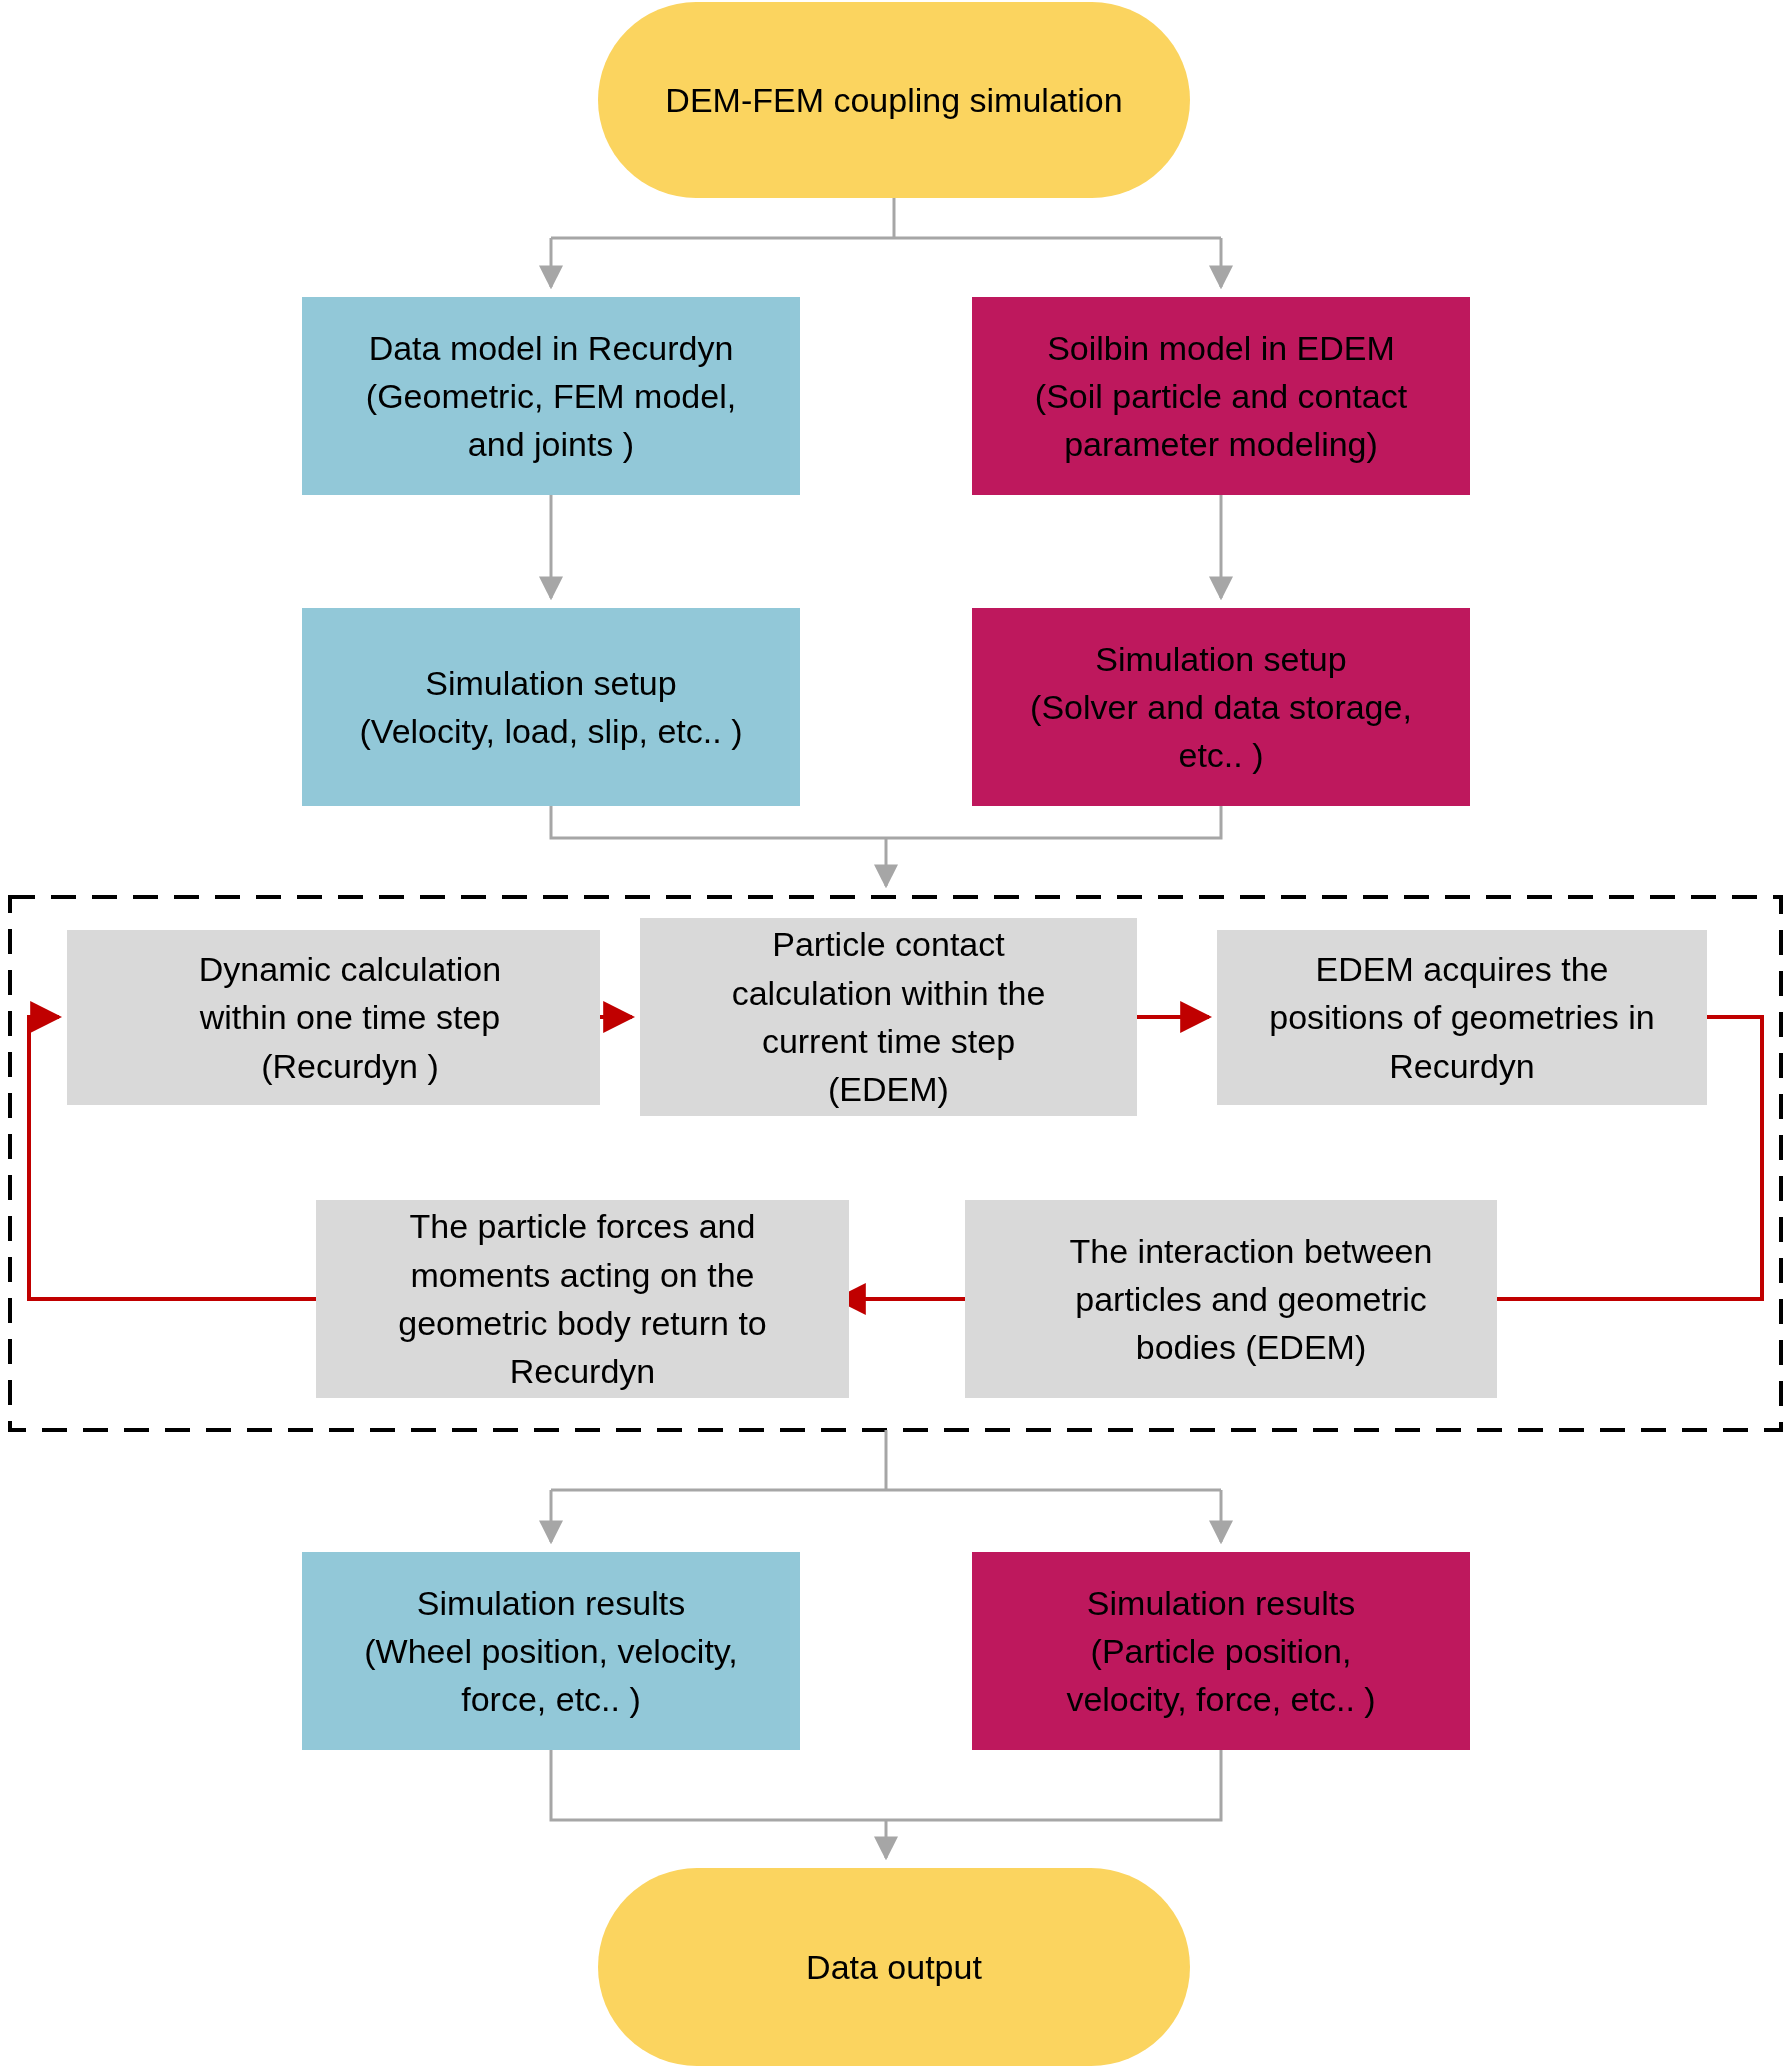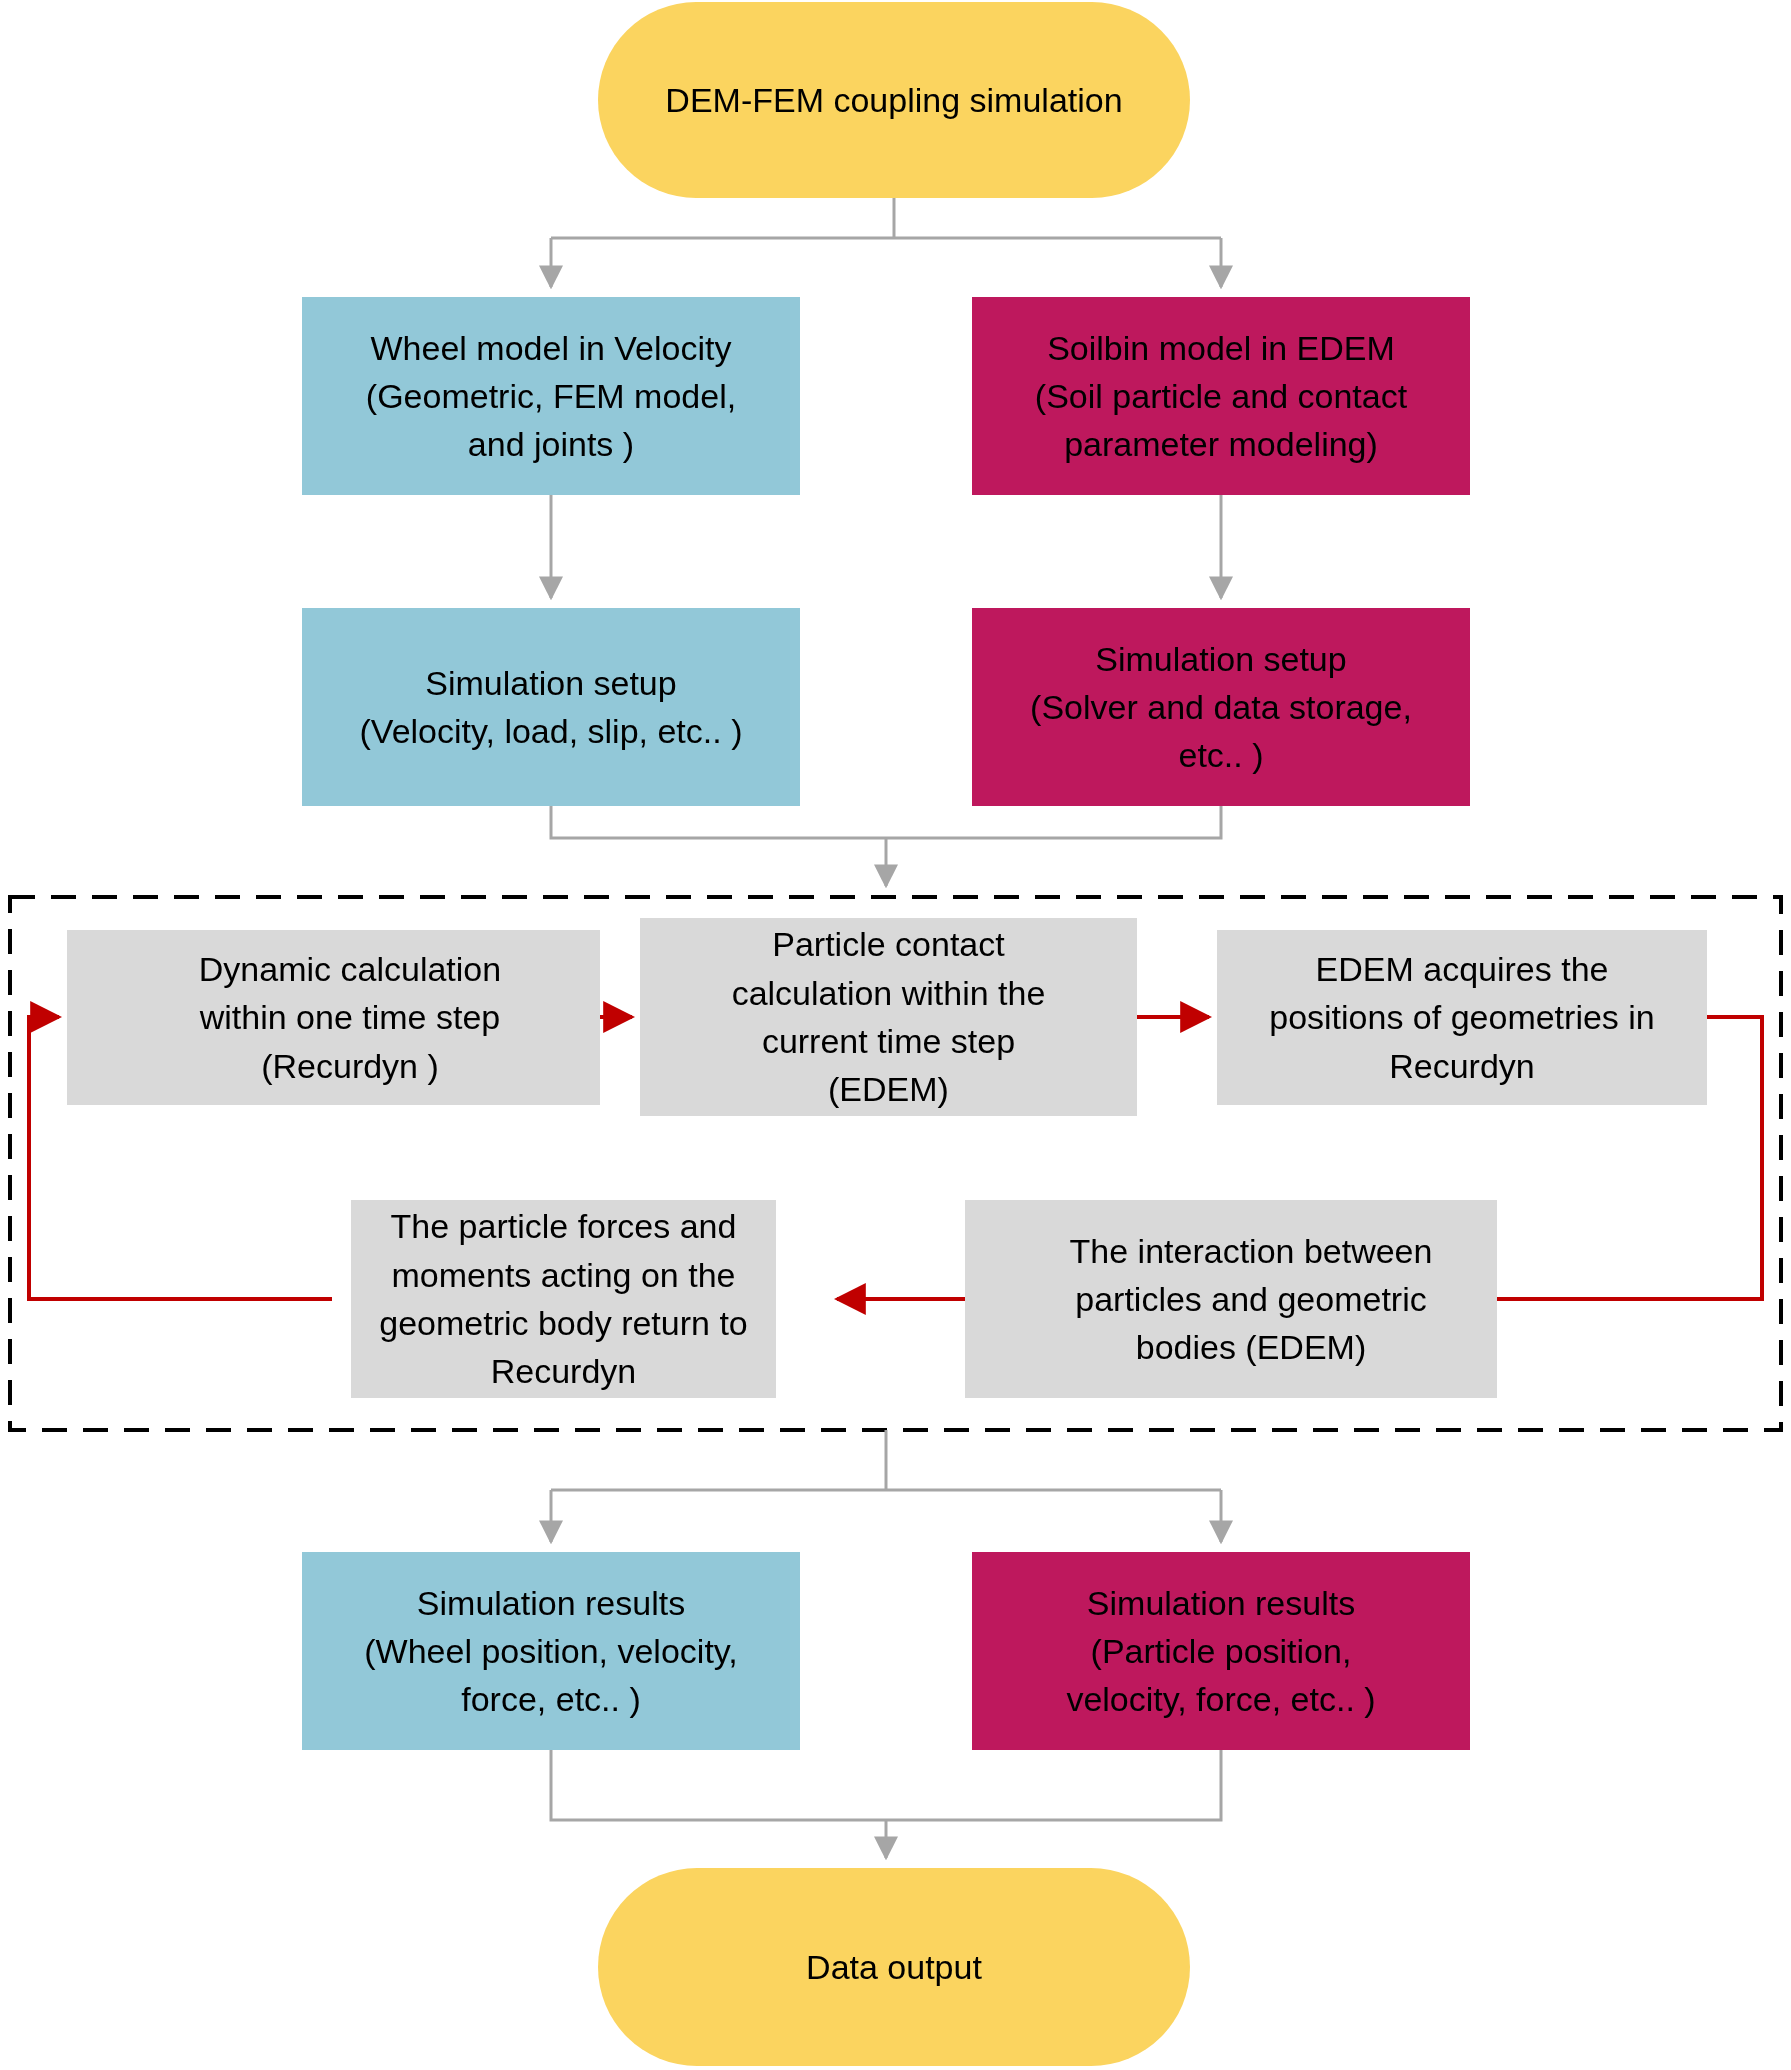--- a/index.html
+++ b/index.html
@@ -74,21 +74,21 @@
       <path d="M965 1299 H837" marker-end="url(#arrRed)"></path>
       <path d="M332 1299 H29 V1017 H59" marker-end="url(#arrRed)"></path>
     </g>
   </svg>
 
   <div class="node pill" style="left:598px;top:2px;width:592px;height:196px;">
     <span>DEM-FEM coupling simulation</span>
   </div>
 
   <div class="node blue" style="left:302px;top:297px;width:498px;height:198px;">
-    <span>Wheel model in Velocity
+    <span>Data model in Recurdyn
 (Geometric, FEM model,
 and joints )</span>
   </div>
 
   <div class="node lav" style="left:972px;top:297px;width:498px;height:198px;">
     <span>Soilbin model in EDEM
 (Soil particle and contact
 parameter modeling)</span>
   </div>
 
@@ -115,21 +115,21 @@
 current time step
 (EDEM)</span>
   </div>
 
   <div class="node gray" style="left:1217px;top:930px;width:490px;height:175px;text-align:center;">
     <span>EDEM acquires the
 positions of geometries in
 Recurdyn</span>
   </div>
 
-  <div class="node gray" style="left:351px;top:1200px;width:425px;height:198px;">
+  <div class="node gray" style="left:316px;top:1200px;width:533px;height:198px;">
     <span>The particle forces and
 moments acting on the
 geometric body return to
 Recurdyn</span>
   </div>
 
   <div class="node gray" style="left:965px;top:1200px;width:492px;height:198px;padding-left:40px;">
     <span>The interaction between
 particles and geometric
 bodies (EDEM)</span>

